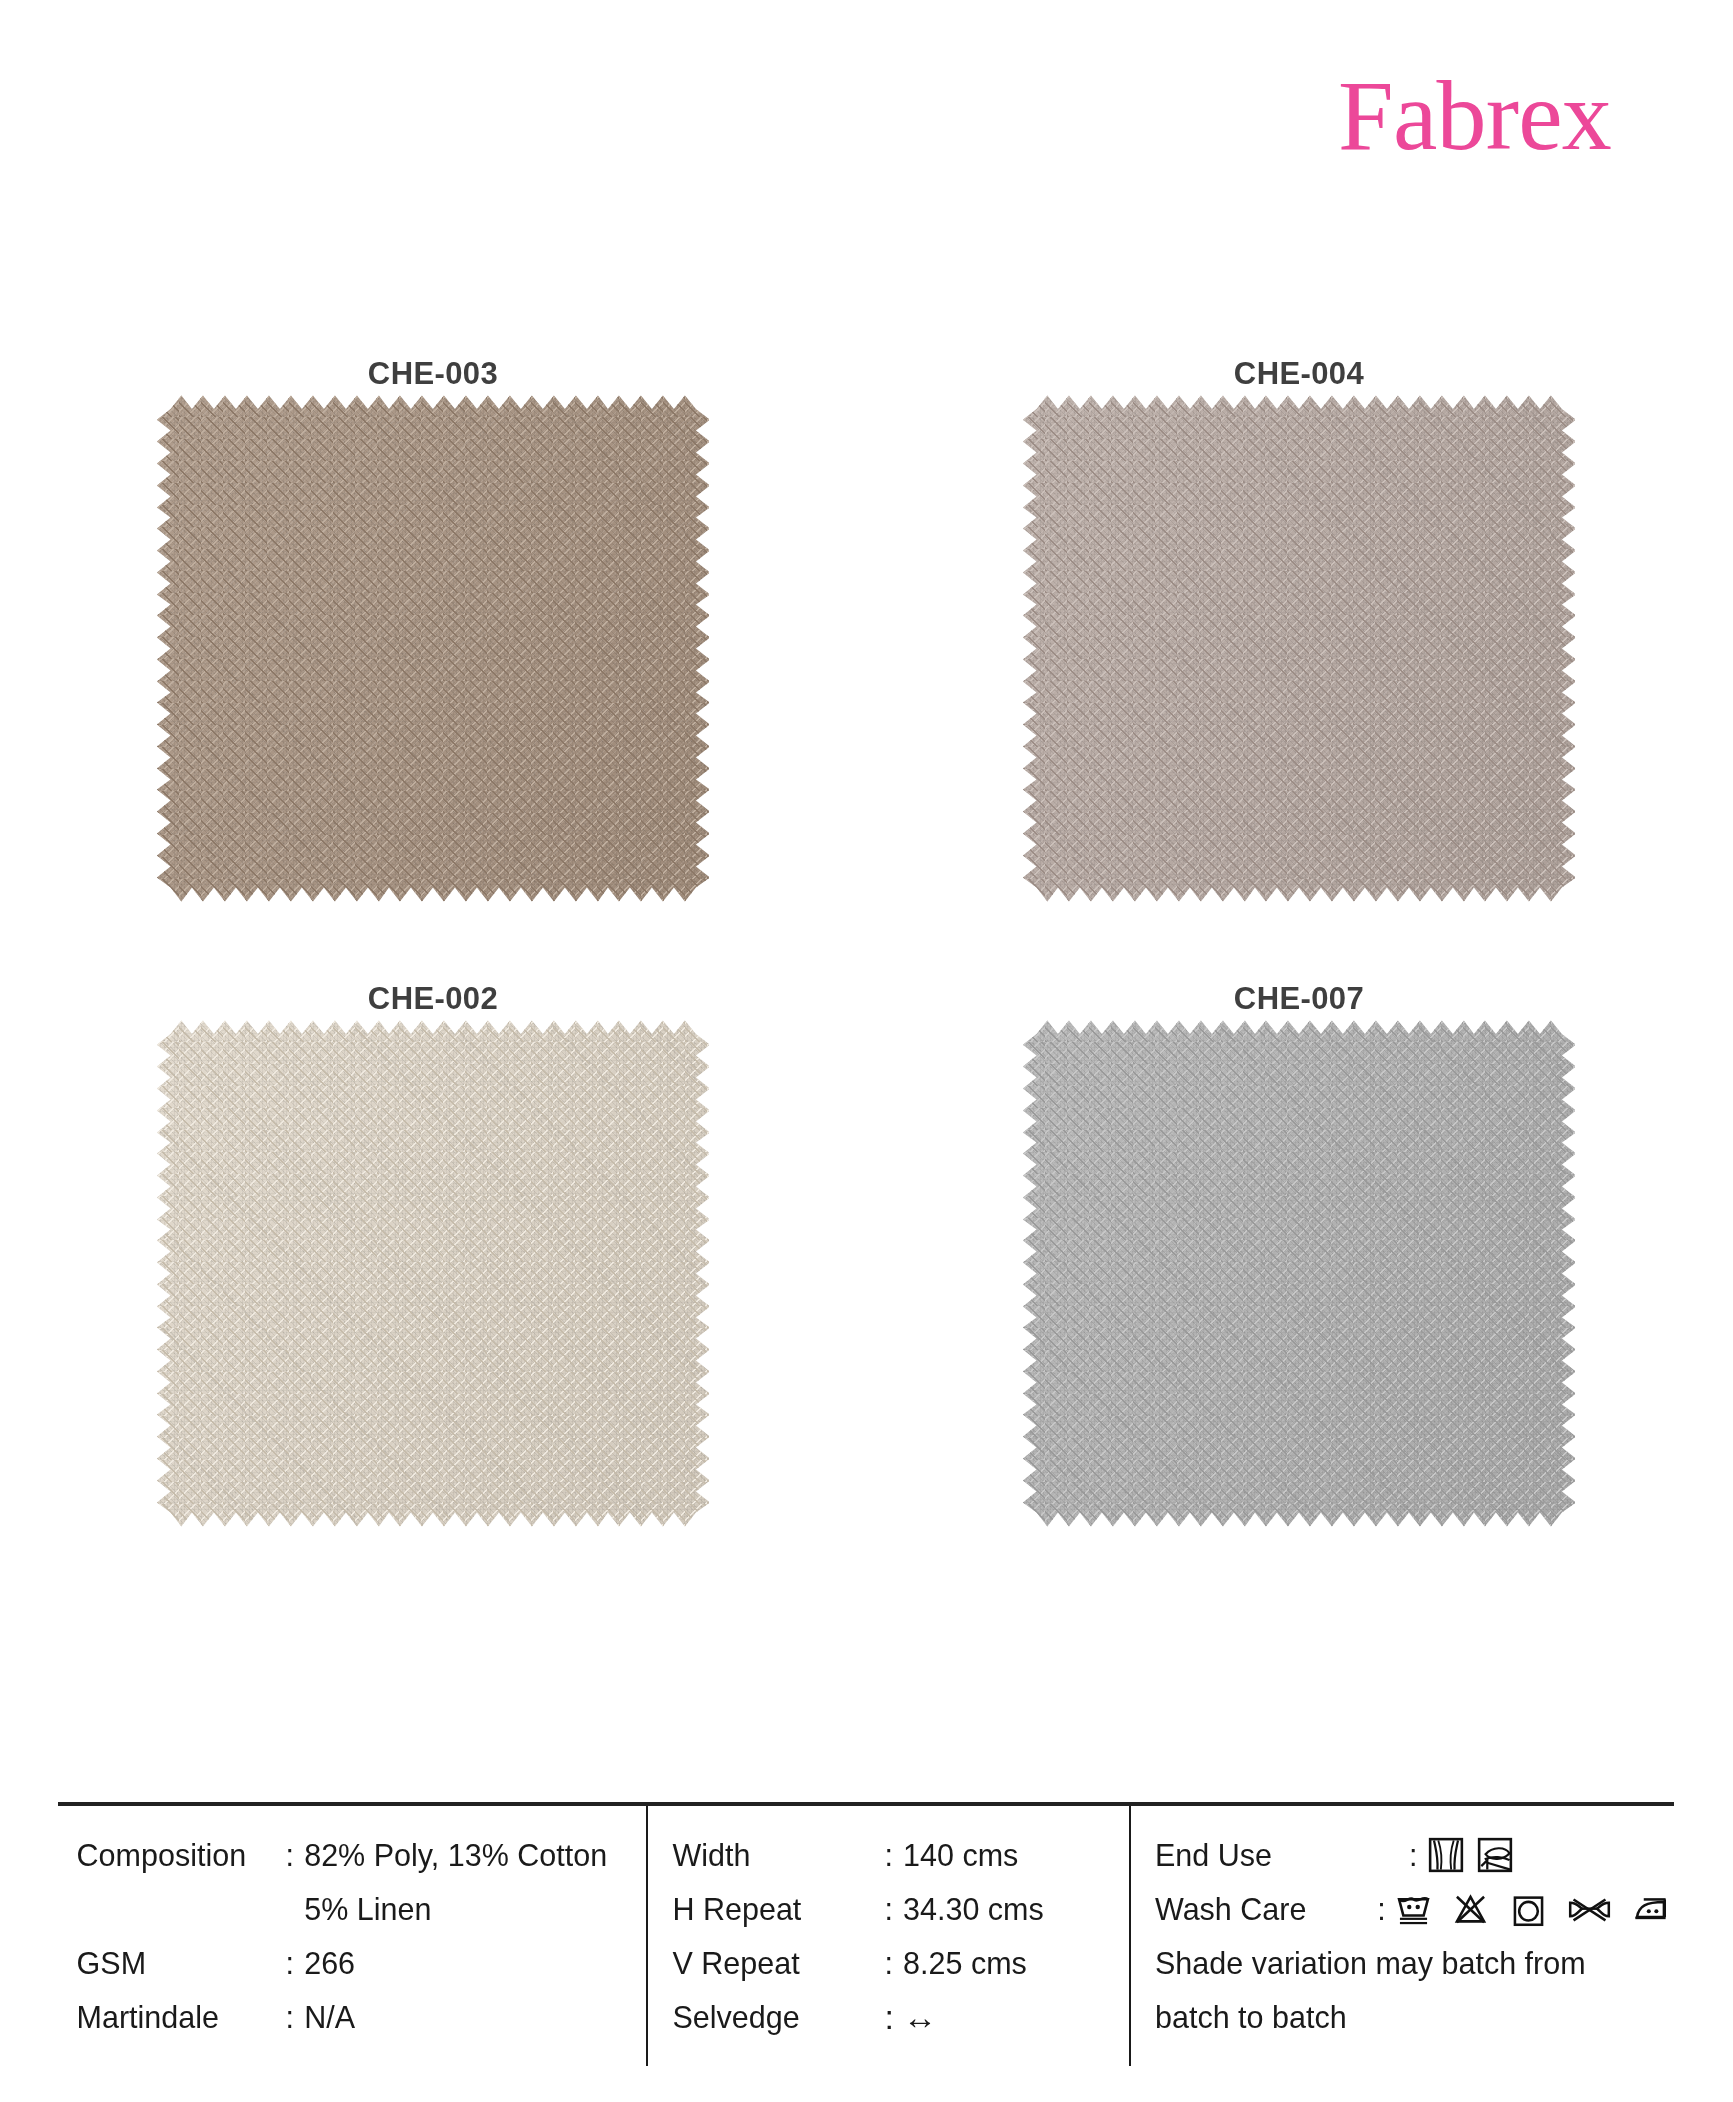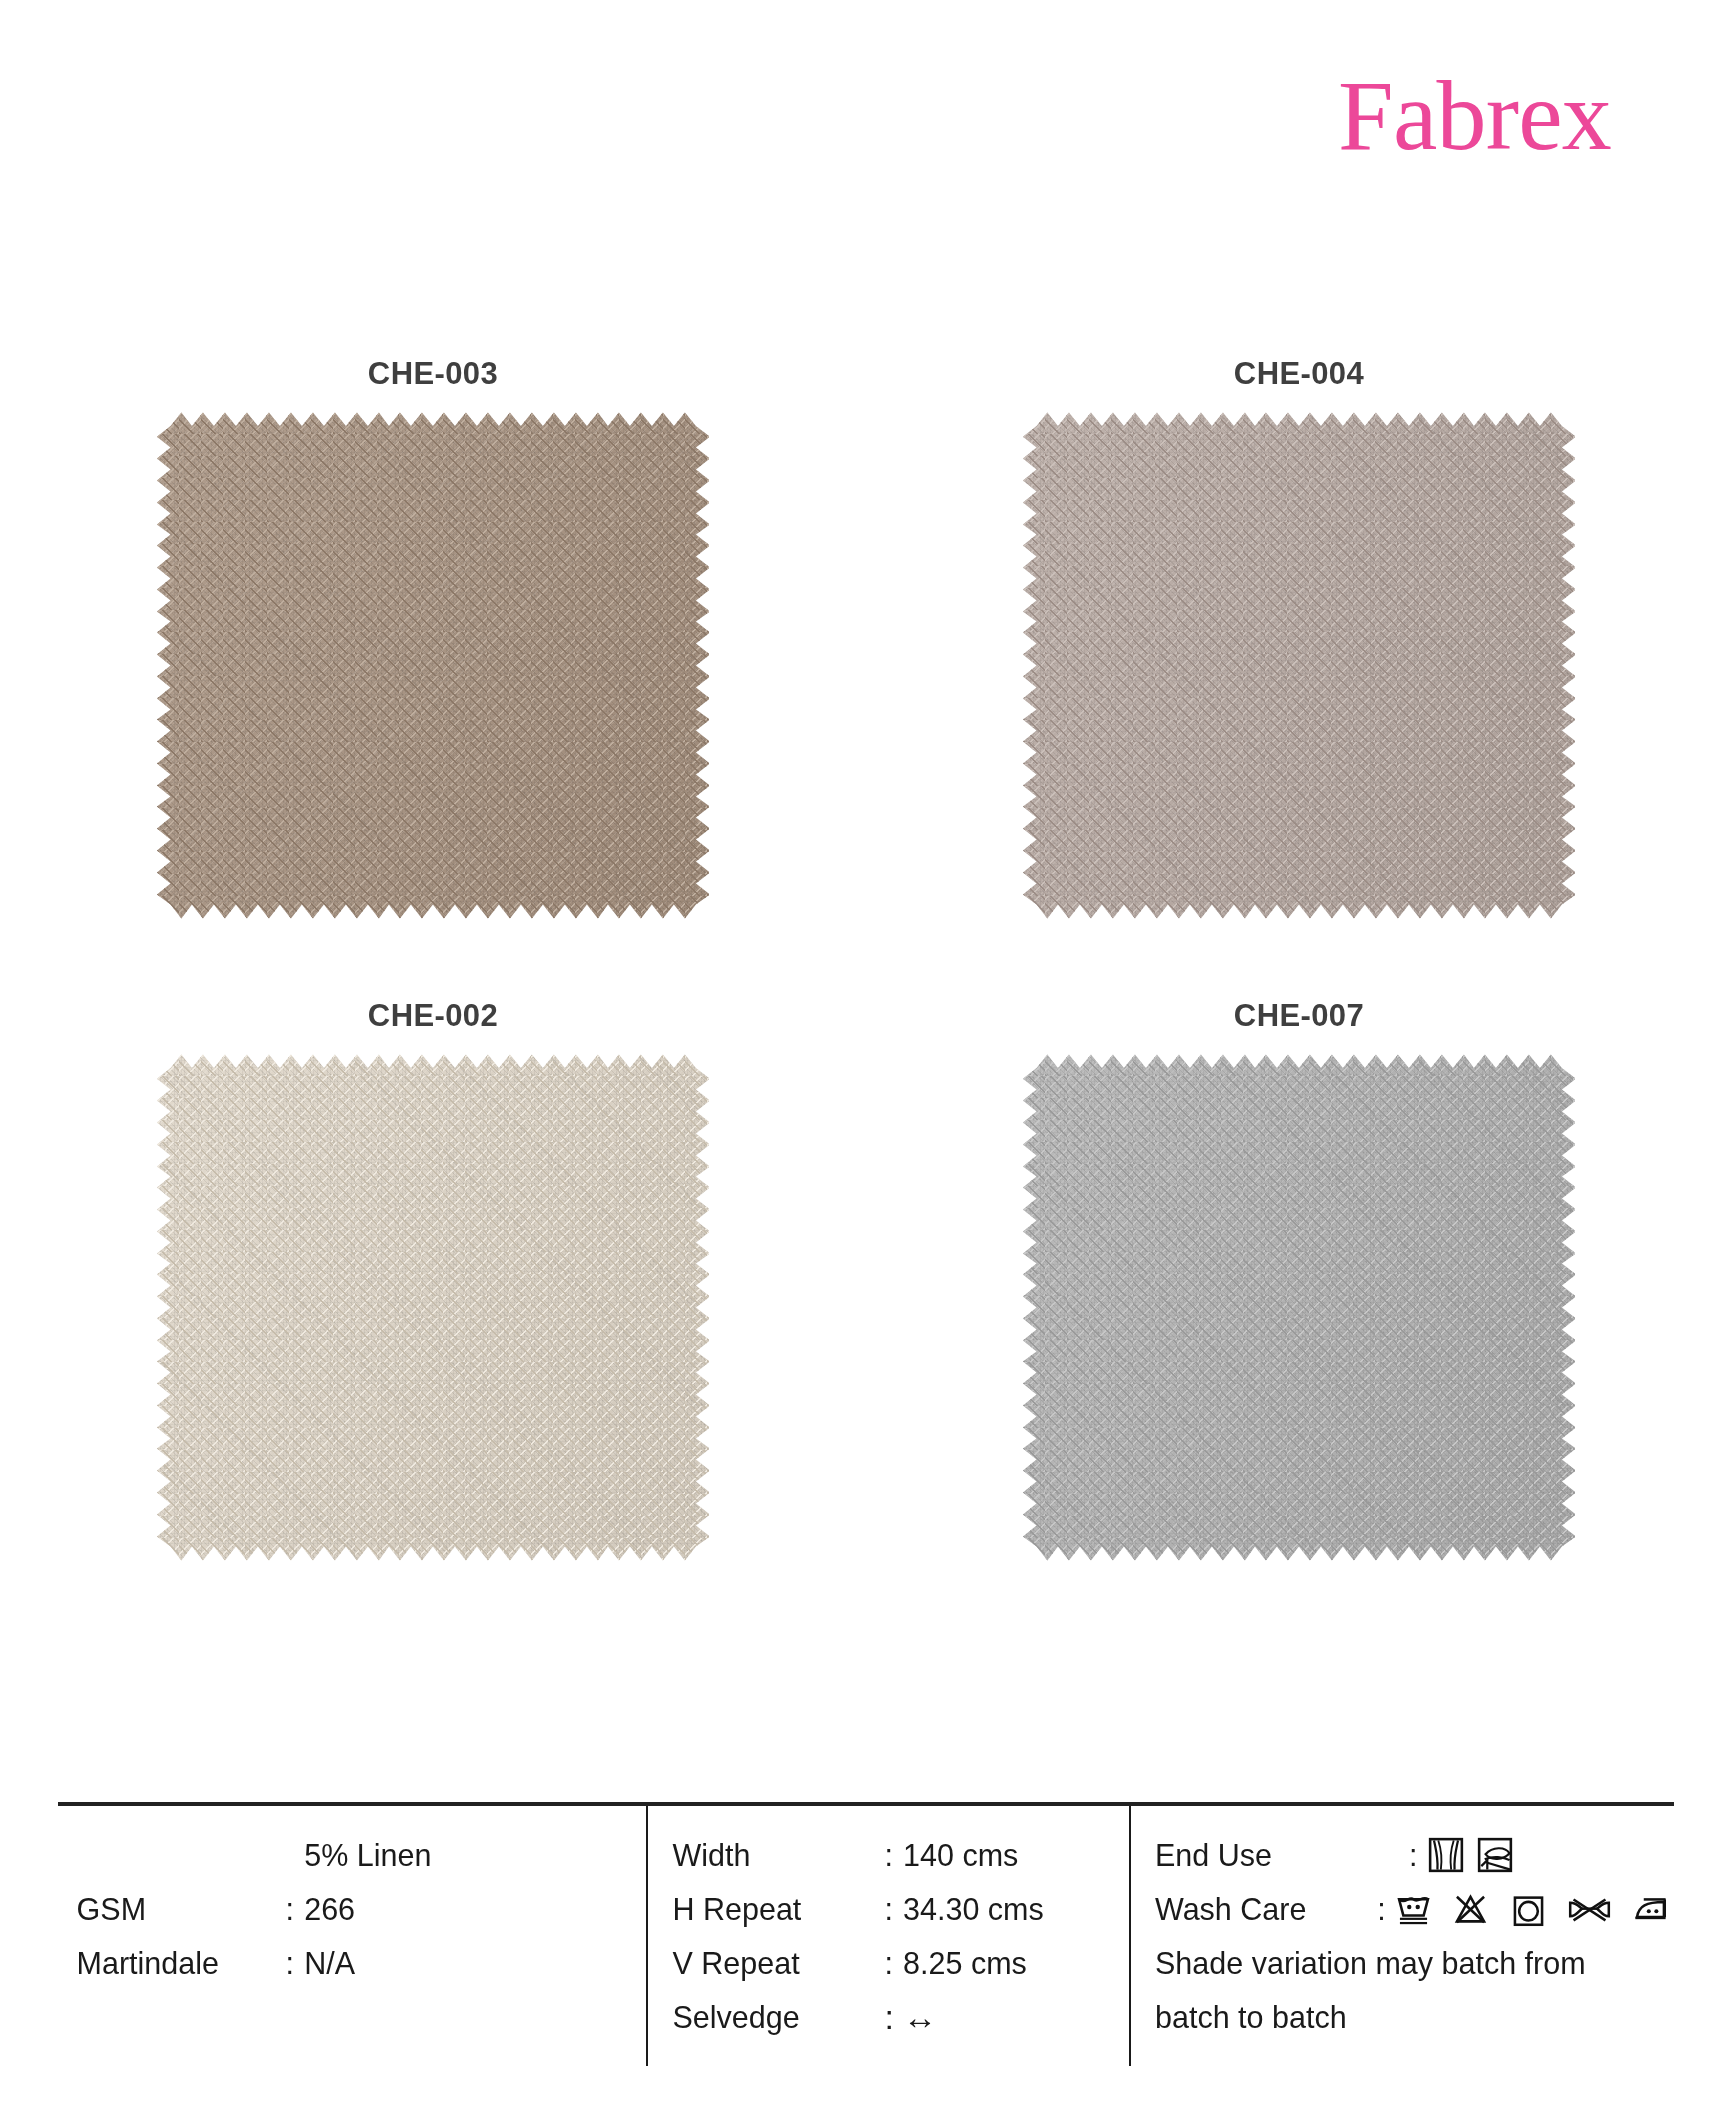--- a/index.html
+++ b/index.html
@@ -34,21 +34,20 @@
   }
   .swatch-row{
     display:flex;
     justify-content:flex-start;
   }
   .swatch-cell{
     width:866px;
     display:flex;
     flex-direction:column;
     align-items:center;
-    gap:17px;
   }
   .swatch-label{
     font-size:31px;
     font-weight:bold;
     color:#3f3f3f;
     letter-spacing:0.4px;
     margin-bottom:17px;
     font-family:"Liberation Sans", sans-serif;
   }
 
@@ -170,20 +169,24 @@
       </div>
     </div>
 
   </div>
 </div>
 
 <div class="spec-table">
 
   <div class="spec-col col-1">
     <div class="spec-row">
+      <span class="spec-key">Composition</span>
+      <span class="spec-val"><span class="colon">:</span><span>82% Poly, 13% Cotton</span></span>
+    </div>
+    <div class="spec-row">
       <span class="spec-key"></span>
       <span class="spec-val"><span class="colon"></span><span>5% Linen</span></span>
     </div>
     <div class="spec-row">
       <span class="spec-key">GSM</span>
       <span class="spec-val"><span class="colon">:</span><span>266</span></span>
     </div>
     <div class="spec-row">
       <span class="spec-key">Martindale</span>
       <span class="spec-val"><span class="colon">:</span><span>N/A</span></span>

